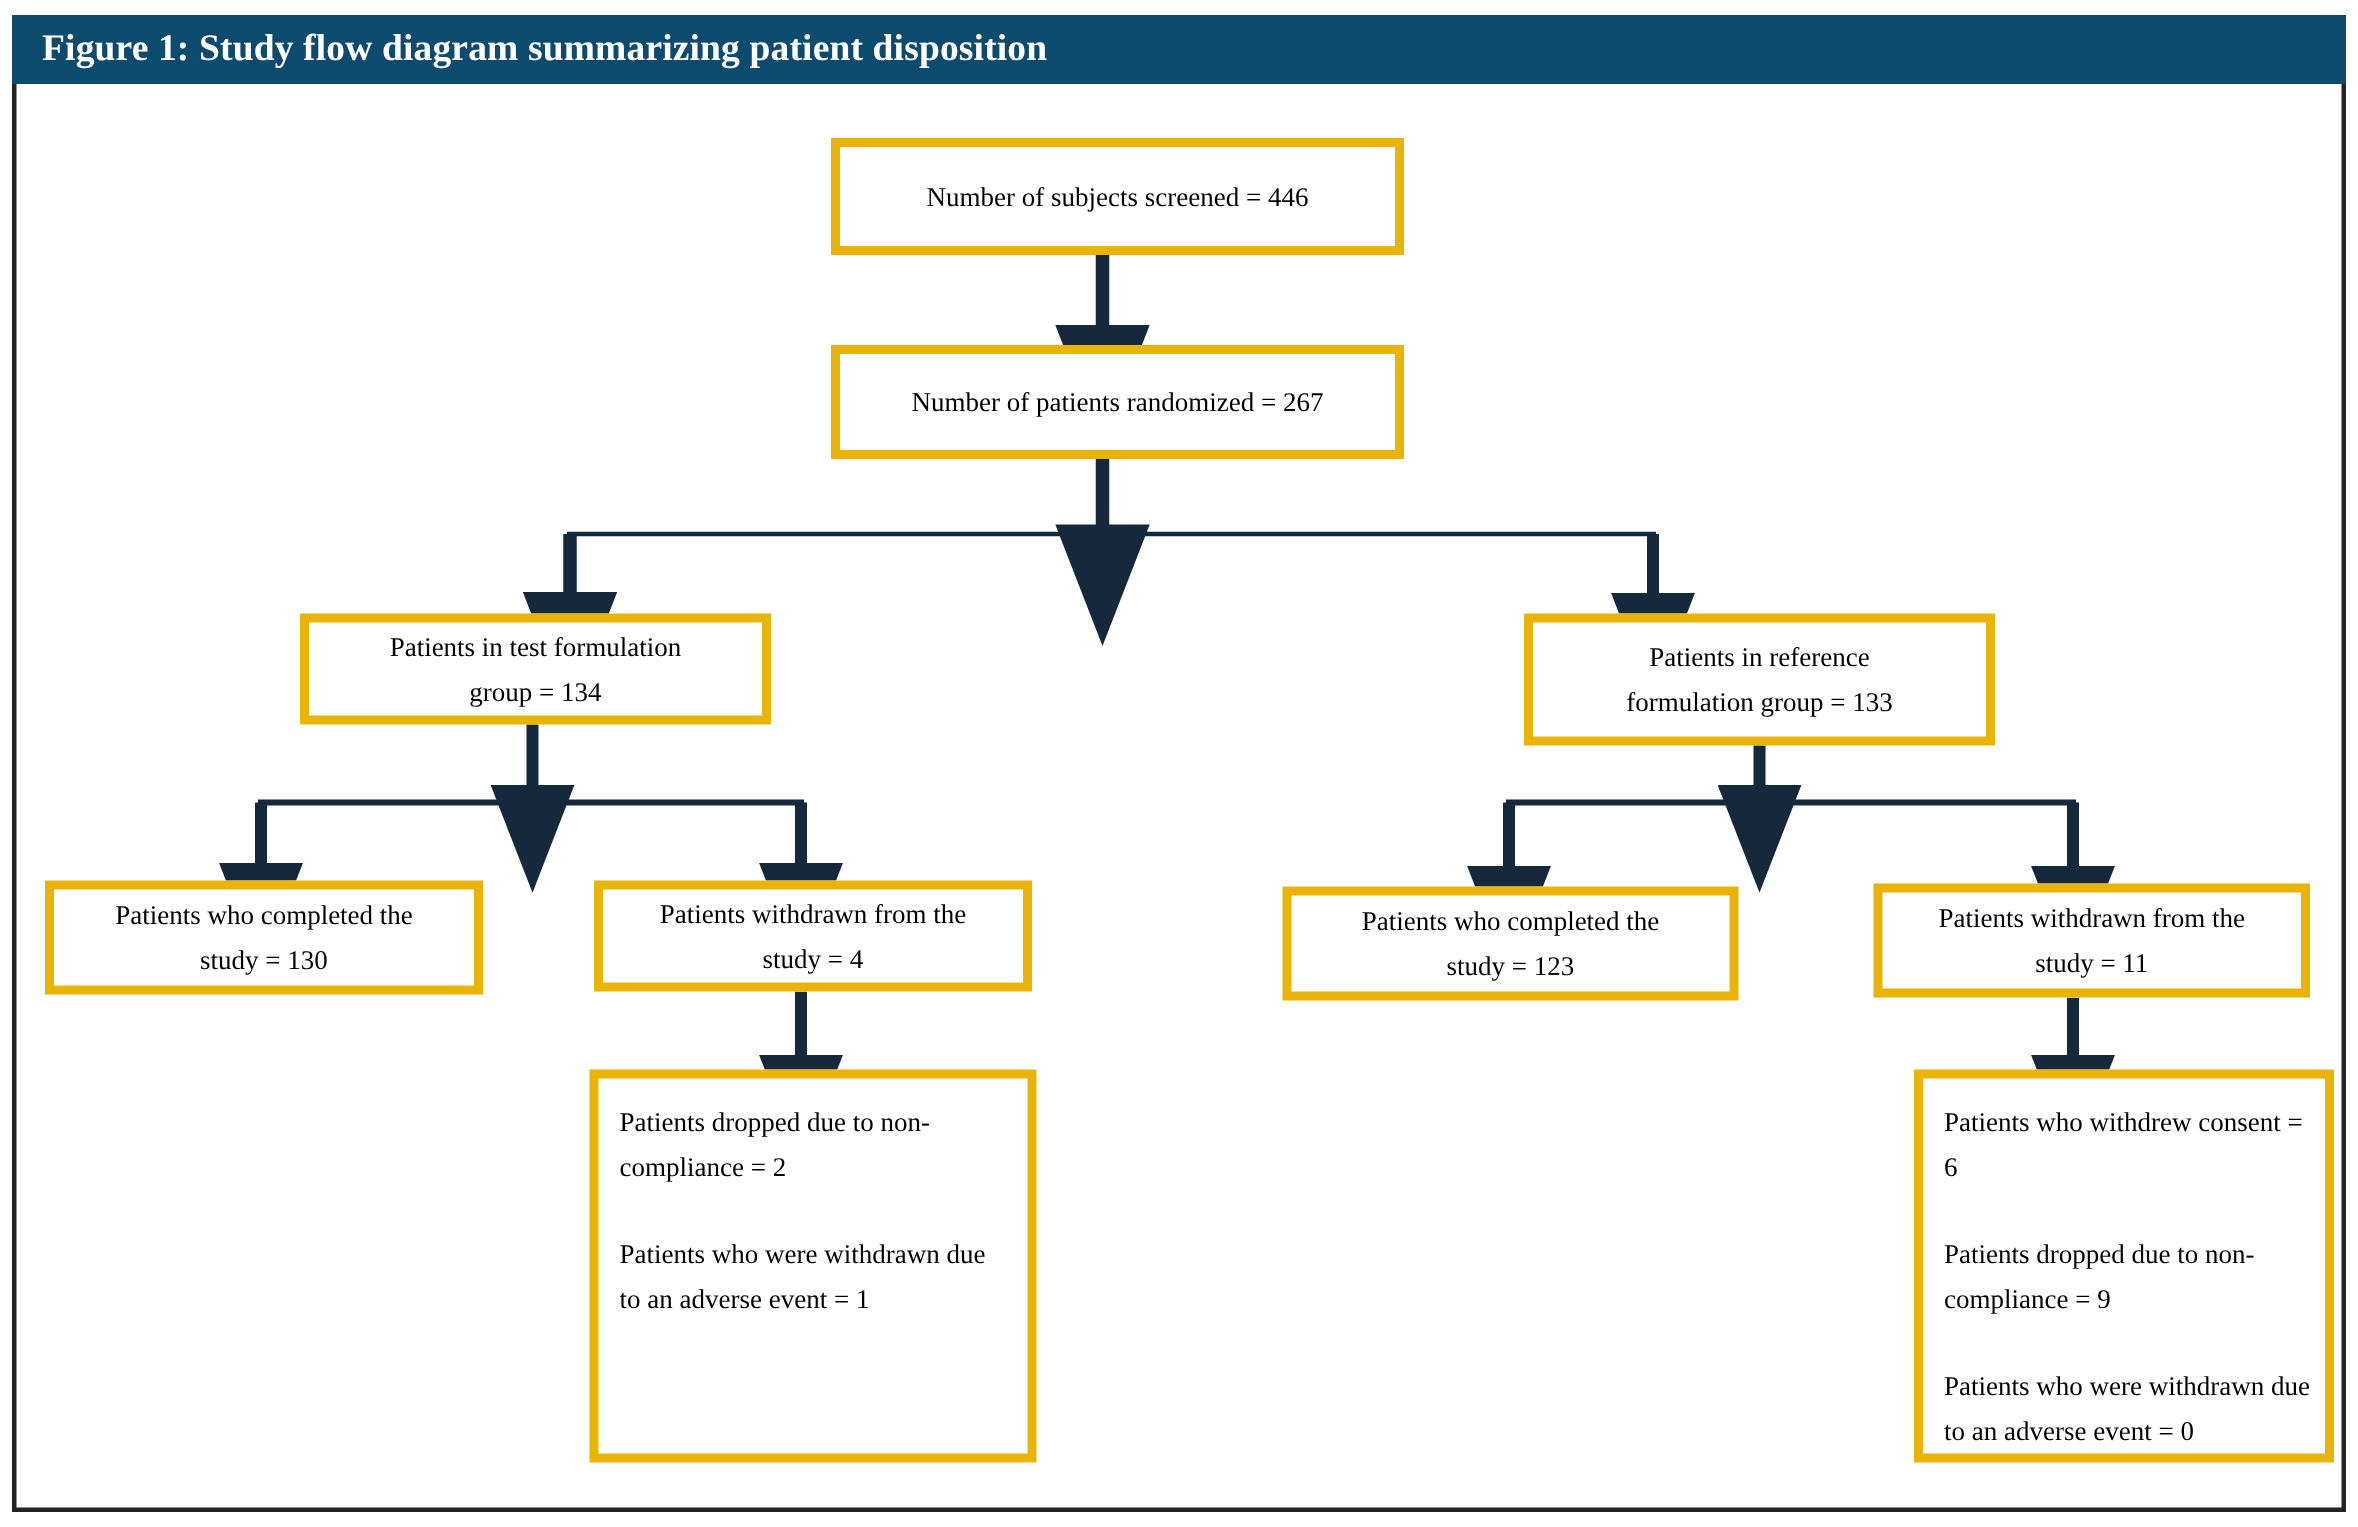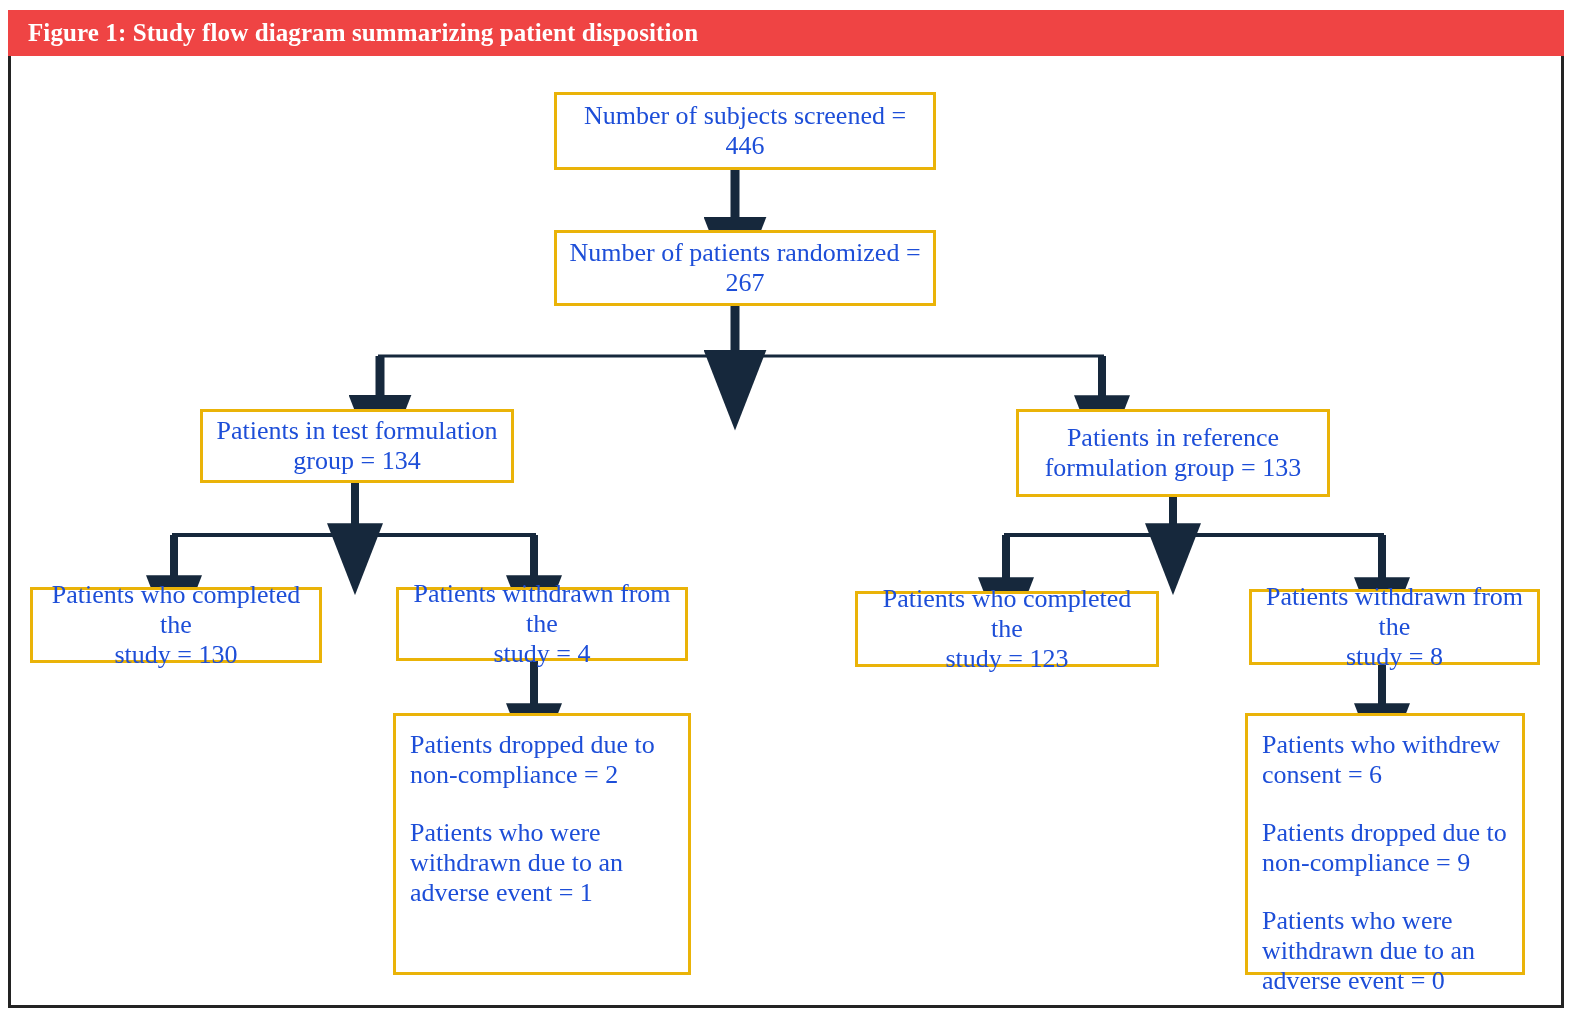--- a/index.html
+++ b/index.html
@@ -16,21 +16,21 @@
     overflow: hidden;
   }
 
   
   #header-bar {
     position: absolute;
     left: 8px;
     top: 10px;
     width: 1556px;
     height: 46px;
-    background: #ef4444;
+    background: #0c4a6e;
     box-sizing: border-box;
   }
   #header-title {
     position: absolute;
     left: 20px;
     top: 50%;
     transform: translateY(-50%);
     color: #ffffff;
     font-size: 25px;
     font-weight: bold;
@@ -57,25 +57,25 @@
     left: 0;
     top: 0;
     width: 1572px;
     height: 1018px;
     pointer-events: none;
   }
 
   
   .flow-box {
     position: absolute;
-    border: 3px solid #eab308;
+    border: 6px solid #eab308;
     background: #ffffff;
     box-sizing: border-box;
-    color: #1d4ed8;
-    font-size: 26px;
+    color: #000000;
+    font-size: 18px;
     line-height: 30px;
   }
   .flow-box.center {
     display: flex;
     align-items: center;
     justify-content: center;
     text-align: center;
   }
   .flow-box.center .box-text {
     display: block;
@@ -183,28 +183,28 @@
   <div class="flow-box center" style="left:855px; top:591px; width:304px; height:76px;">
     <span class="box-text">
       <span>Patients who completed the</span><br>
       <span>study = 123</span>
     </span>
   </div>
 
   <div class="flow-box center" style="left:1249px; top:589px; width:291px; height:76px;">
     <span class="box-text">
       <span>Patients withdrawn from the</span><br>
-      <span>study = 8</span>
+      <span>study = 11</span>
     </span>
   </div>
 
   <div class="flow-box leftalign" style="left:393px; top:713px; width:298px; height:262px;">
     <p class="para">Patients dropped due to non-compliance = 2</p>
     <p class="para">Patients who were withdrawn due to an adverse event = 1</p>
   </div>
 
-  <div class="flow-box leftalign" style="left:1245px; top:713px; width:280px; height:262px;">
+  <div class="flow-box leftalign" style="left:1276px; top:713px; width:280px; height:262px;">
     <p class="para">Patients who withdrew consent = 6</p>
     <p class="para">Patients dropped due to non-compliance = 9</p>
     <p class="para">Patients who were withdrawn due to an adverse event = 0</p>
   </div>
 
 </div>
 
 </body></html>

